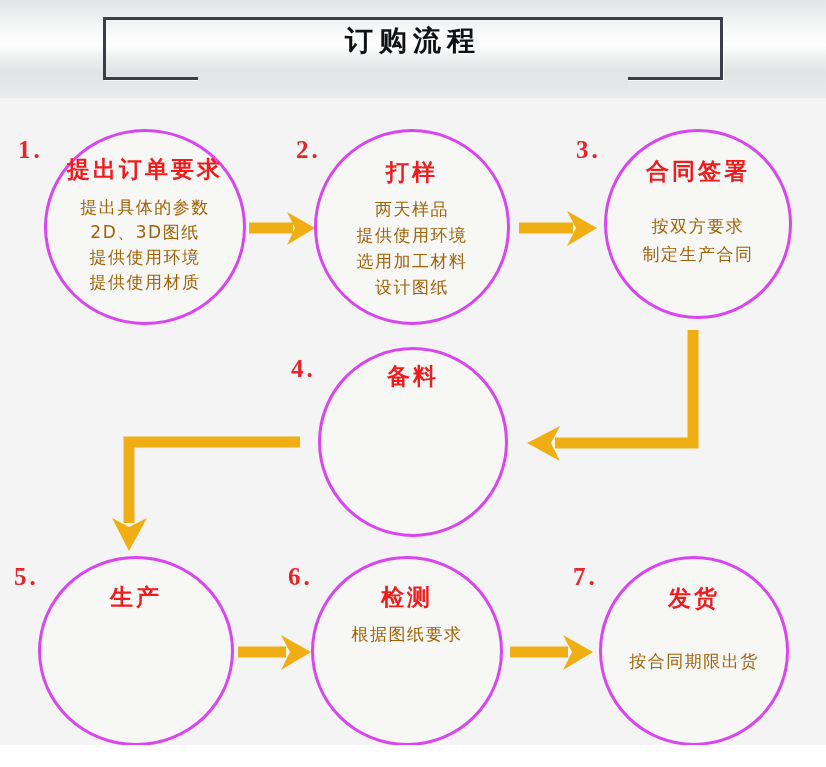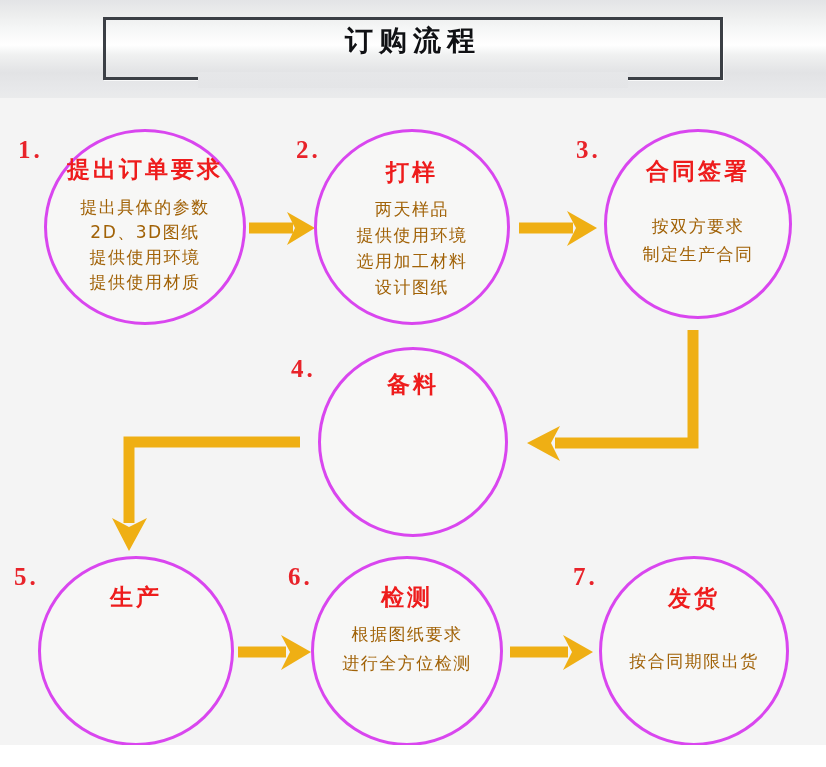--- a/index.html
+++ b/index.html
@@ -89,21 +89,21 @@
 
   #node2{left:314px;top:129px;width:196px;height:196px;}
   #node2 .node-head{font-size:23px;margin-top:25px;}
   #node2 .node-lines{font-size:17px;margin-top:8px;line-height:25px;}
 
   #node3{left:604px;top:129px;width:188px;height:190px;}
   #node3 .node-head{font-size:23px;margin-top:24px;}
   #node3 .node-lines{font-size:17px;margin-top:25px;line-height:27px;}
 
   #node4{left:318px;top:347px;width:190px;height:190px;}
-  #node4 .node-head{font-size:23px;margin-top:19px;}
+  #node4 .node-head{font-size:23px;margin-top:11px;}
   #node4 .node-lines{font-size:17px;margin-top:24px;line-height:28px;}
 
   #node5{left:38px;top:556px;width:196px;height:190px;}
   #node5 .node-head{font-size:23px;margin-top:23px;}
   #node5 .node-lines{font-size:17px;margin-top:32px;line-height:26px;}
 
   #node6{left:311px;top:556px;width:192px;height:190px;}
   #node6 .node-head{font-size:23px;margin-top:23px;}
   #node6 .node-lines{font-size:17px;margin-top:6px;line-height:28px;}
 
@@ -216,21 +216,20 @@
   <div class="num" id="num5">5.</div>
   <div class="node" id="node5">
     <div class="node-head">生产</div>
   </div>
 
   <div class="num" id="num6">6.</div>
   <div class="node" id="node6">
     <div class="node-head">检测</div>
     <div class="node-lines">
       <div>根据图纸要求</div>
-      <div>进行全方位检测</div>
     </div>
   </div>
 
   <div class="num" id="num7">7.</div>
   <div class="node" id="node7">
     <div class="node-head">发货</div>
     <div class="node-lines">
       <div>按合同期限出货</div>
     </div>
   </div>

